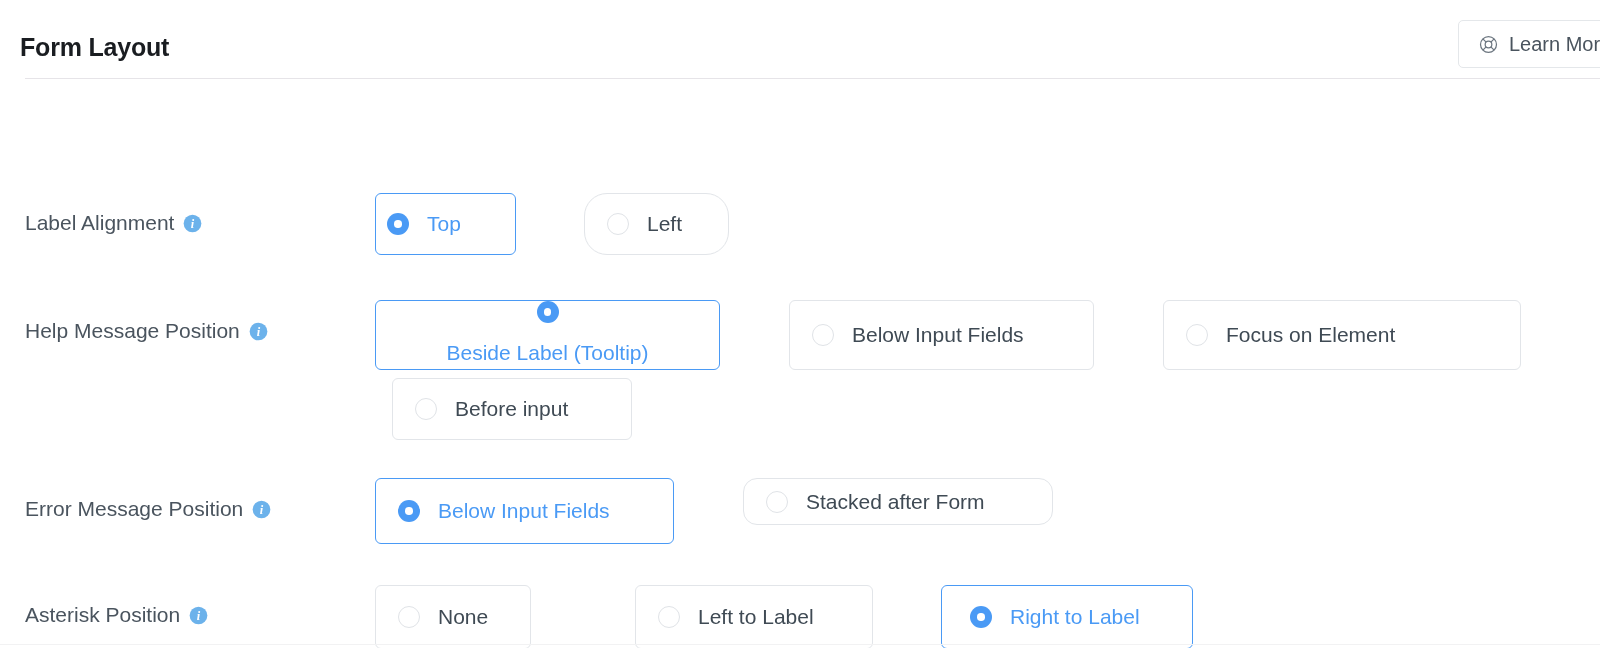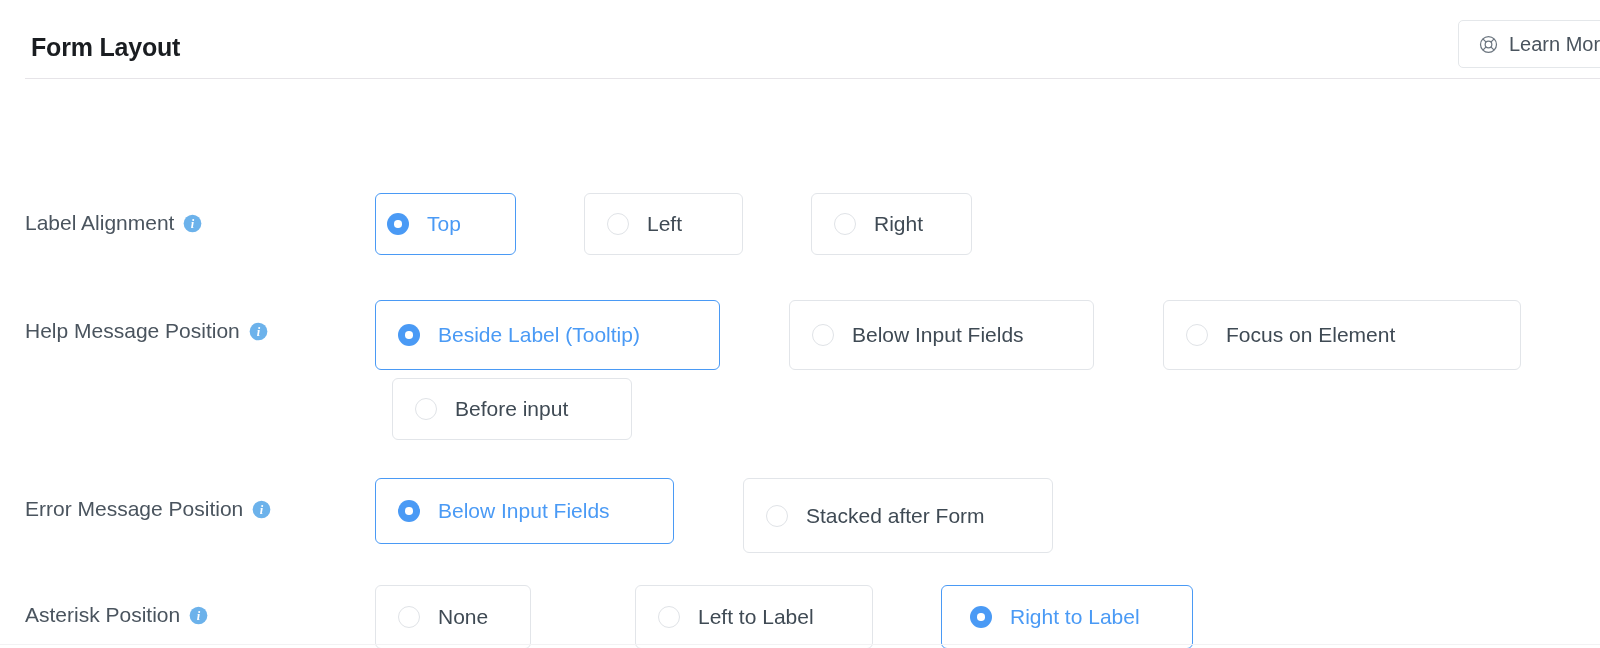--- a/index.html
+++ b/index.html
@@ -16,21 +16,21 @@
   }
 
   
   .panel-header {
     position: relative;
     height: 78px;
     box-sizing: border-box;
   }
   .panel-title {
     position: absolute;
-    left: 31px;
+    left: 20px;
     top: 33px;
     font-size: 25px;
     font-weight: bold;
     color: #1a1d21;
     letter-spacing: -0.2px;
     white-space: nowrap;
   }
   .learn-more-btn {
     position: absolute;
     left: 1458px;
@@ -194,41 +194,37 @@
       <svg class="info-icon" viewBox="0 0 20 20">
         <circle cx="10" cy="10" r="9.3" fill="#6cb2eb"></circle>
         <text x="10" y="14.8" font-family="Liberation Serif, serif" font-style="italic" font-size="13" font-weight="bold" fill="#ffffff" text-anchor="middle">i</text>
       </svg>
     </div>
     <div class="options" style="top:0; gap:68px;">
       <div class="option selected" style="width:141px;padding-left:11px;">
         <span class="radio"></span>
         <span class="option-label">Top</span>
       </div>
-      <div class="option" style="width:159px;">
+      <div class="option" style="width:145px;border-radius:23px;">
         <span class="radio"></span>
         <span class="option-label">Left</span>
-      </div>
-      <div class="option" style="width:161px;">
-        <span class="radio"></span>
-        <span class="option-label">Right</span>
       </div>
     </div>
   </div>
 
   <div class="form-row" style="top:222px;">
     <div class="row-label" style="top:19px;">
       <span class="row-label-text">Help Message Position</span>
       <svg class="info-icon" viewBox="0 0 20 20">
         <circle cx="10" cy="10" r="9.3" fill="#6cb2eb"></circle>
         <text x="10" y="14.8" font-family="Liberation Serif, serif" font-style="italic" font-size="13" font-weight="bold" fill="#ffffff" text-anchor="middle">i</text>
       </svg>
     </div>
     <div class="options" style="top:0; gap:0;">
-      <div class="option selected" style="width:345px; height:70px; margin-right:69px;">
+      <div class="option selected" style="width:345px; height:70px; margin-right:69px;flex-direction:column;">
         <span class="radio"></span>
         <span class="option-label">Beside Label (Tooltip)</span>
       </div>
       <div class="option" style="width:305px; height:70px; margin-right:69px;">
         <span class="radio"></span>
         <span class="option-label">Below Input Fields</span>
       </div>
       <div class="option" style="width:358px; height:70px;">
         <span class="radio"></span>
         <span class="option-label">Focus on Element</span>
@@ -247,21 +243,21 @@
       <svg class="info-icon" viewBox="0 0 20 20">
         <circle cx="10" cy="10" r="9.3" fill="#6cb2eb"></circle>
         <text x="10" y="14.8" font-family="Liberation Serif, serif" font-style="italic" font-size="13" font-weight="bold" fill="#ffffff" text-anchor="middle">i</text>
       </svg>
     </div>
     <div class="options" style="top:0; gap:69px;">
       <div class="option selected" style="width:299px; height:66px;">
         <span class="radio"></span>
         <span class="option-label">Below Input Fields</span>
       </div>
-      <div class="option" style="width:310px; height:75px;">
+      <div class="option" style="width:310px; height:47px;border-radius:14px;">
         <span class="radio"></span>
         <span class="option-label">Stacked after Form</span>
       </div>
     </div>
   </div>
 
   <div class="form-row" style="top:507px;">
     <div class="row-label" style="top:18px;">
       <span class="row-label-text">Asterisk Position</span>
       <svg class="info-icon" viewBox="0 0 20 20">

